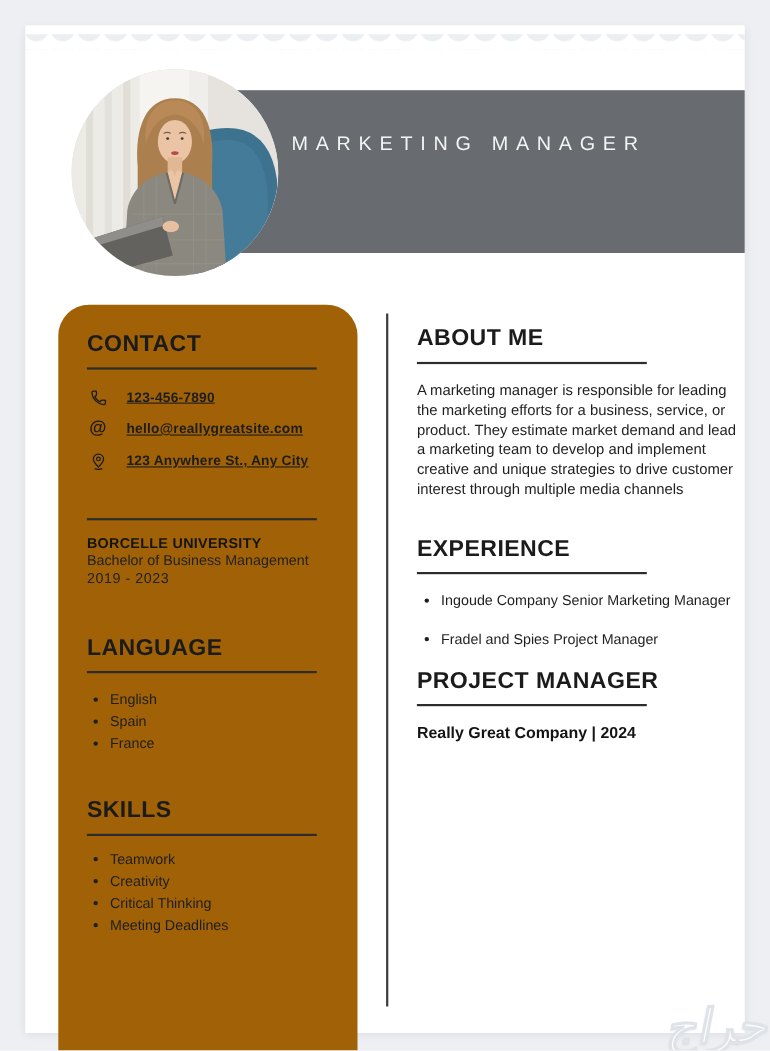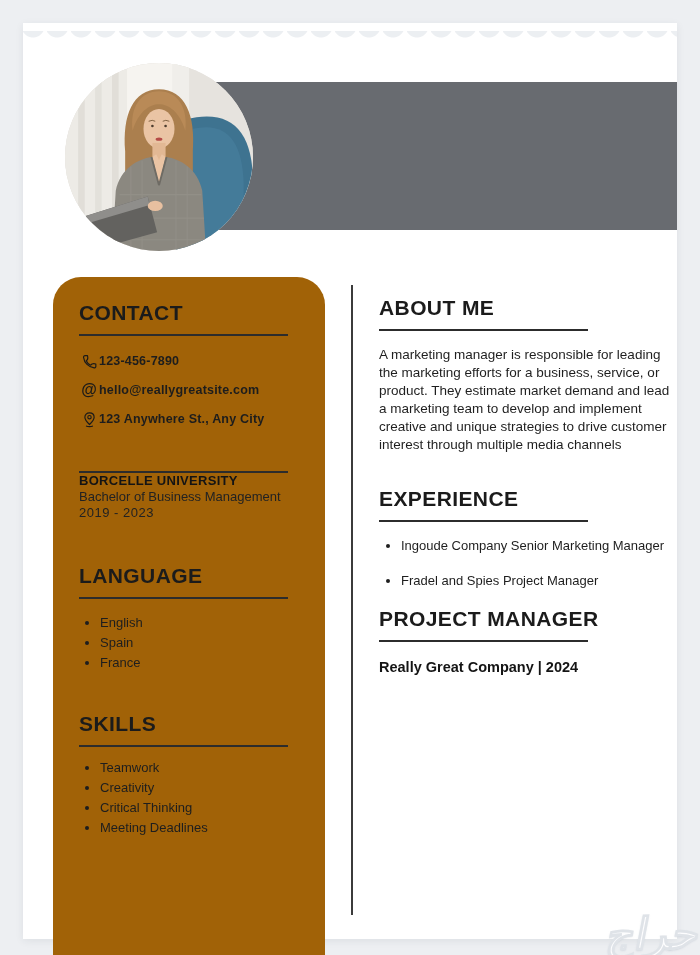--- a/index.html
+++ b/index.html
@@ -26,24 +26,24 @@
   .panel { position:absolute; left:30px; top:254px; width:272px; height:709px; background:#a16207;
            border-radius:28px; padding:24px 26px 20px 26px; }
   h2.sec { font-size:21px; font-weight:700; color:#1b1b1b; letter-spacing:.4px; line-height:1.1; }
   .rule { height:2px; background:#2c2c2c; margin-top:10px; }
   .panel .rule { width:209px; }
 
   .contact-list { margin-top:15px; }
   .c-row { display:flex; align-items:center; margin-bottom:9px; }
   .c-ico { width:20px; height:20px; flex:0 0 20px; display:flex; align-items:center; justify-content:center;
            color:#1a1a1a; font-weight:700; }
-  .c-txt { margin-left:0; font-size:12.5px; font-weight:700; color:#1d1d1d; letter-spacing:.2px; }
+  .c-txt { margin-left:16px; font-size:12.5px; font-weight:700; color:#1d1d1d; letter-spacing:.2px;text-decoration:underline; }
 
   .edu { margin-top:42px; }
-  .edu-school { font-size:13px; font-weight:700; color:#141414; letter-spacing:.3px; }
+  .edu-school { margin-top:13px; font-size:13px; font-weight:700; color:#141414; letter-spacing:.3px; }
   .edu-degree { font-size:13px; color:#222; margin-top:1px; }
   .edu-years  { font-size:13px; color:#222; margin-top:1px; letter-spacing:.5px; }
 
   .blk { margin-top:42px; }
   ul.dots { margin-top:13px; padding-left:21px; }
   ul.dots li { font-size:13px; color:#1e1e1e; margin-bottom:5px; }
 
   
   .divider { position:absolute; left:328px; top:262px; width:2px; height:630px; background:#3b3b3b; }
 
@@ -64,20 +64,21 @@
                text-shadow:0 1px 2px rgba(180,188,198,.55);
                transform:skewX(-12deg) rotate(-1deg); letter-spacing:2px; }
 </style>
 </head>
 <body>
 
 <div class="canvas">
   <div class="page">
 
     <div class="banner">
+      <div class="role">MARKETING MANAGER</div>
     </div>
 
     <div class="photo">
       <svg viewBox="0 0 200 200" aria-hidden="true">
         <rect width="200" height="200" fill="#e6e3de"></rect>
         <rect x="0" y="0" width="72" height="200" fill="#edebe6"></rect>
         <rect x="14" y="0" width="7" height="200" fill="#dbd8d2" opacity="0.7"></rect>
         <rect x="32" y="0" width="7" height="200" fill="#dbd8d2" opacity="0.55"></rect>
         <rect x="50" y="0" width="7" height="200" fill="#dbd8d2" opacity="0.7"></rect>
         <rect x="66" y="0" width="52" height="150" fill="#f6f4f0"></rect>

